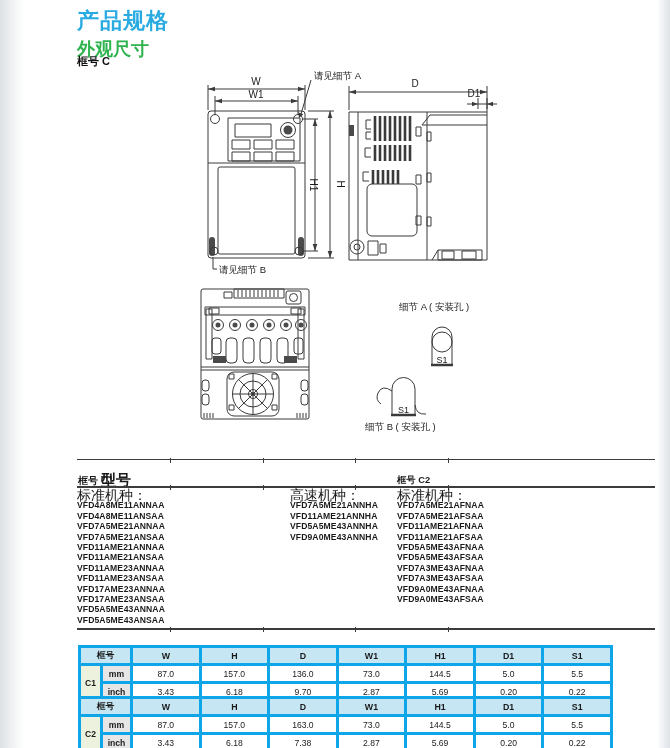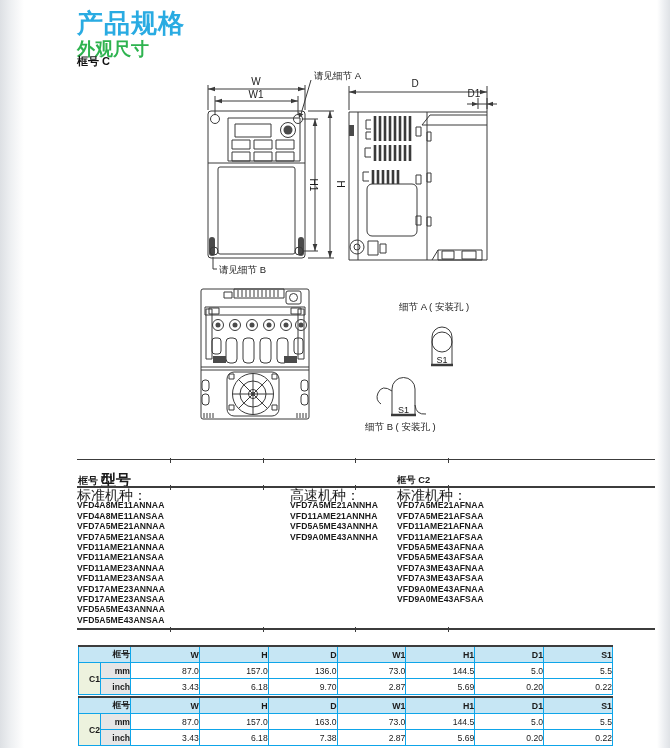--- a/index.html
+++ b/index.html
@@ -5,21 +5,21 @@
   html,body{margin:0;padding:0;}
   body{width:670px;height:748px;overflow:hidden;background:#fff;
        font-family:"Liberation Sans","DejaVu Sans",sans-serif;color:#1a1a1a;}
   .screen{position:relative;width:670px;height:748px;background:#fff;}
   .edge-left{position:absolute;left:0;top:0;width:24px;height:748px;
      background:linear-gradient(90deg,#dde0e4 0%,#eef0f2 45%,#ffffff 100%);}
   .edge-right{position:absolute;left:657px;top:0;width:13px;height:748px;
      background:linear-gradient(90deg,#ffffff 0%,#eceef1 55%,#dfe2e6 100%);}
   .page{position:absolute;left:24px;top:0;width:633px;height:748px;background:#fff;}
 
-  .title{position:absolute;left:53px;top:6px;font-size:26px;font-weight:bold;
+  .title{position:absolute;left:53px;top:6px;font-size:22px;font-weight:bold;
      color:var(--title-blue,#29ABE2);letter-spacing:1px;}
   .subtitle{position:absolute;left:53px;top:37px;font-size:18px;font-weight:bold;
      color:var(--subtitle-green,#2EB34F);}
   .frame-label{position:absolute;left:53px;top:54px;font-size:11px;font-weight:bold;color:#111;}
 
   .drawings{position:absolute;left:53px;top:68px;}
   svg{display:block;}
   svg *{vector-effect:non-scaling-stroke;}
   .ln{stroke:var(--drawing-stroke,#3a3a3a);fill:none;stroke-width:1;}
   .lnthick{stroke:var(--drawing-stroke,#3a3a3a);fill:none;stroke-width:2.5;}
@@ -40,21 +40,21 @@
   .mt-title{position:absolute;left:1px;top:12px;font-weight:bold;font-size:15px;padding-left:23px;}
   .mt-frame1{position:absolute;left:1px;top:15px;font-weight:bold;font-size:10px;}
   .mt-frame2{position:absolute;left:320px;top:15px;font-weight:bold;font-size:9.3px;}
   .mcol{position:absolute;top:31px;line-height:10.4px;}
   .mlabel{height:10.4px;font-size:14px;}
   .mitem{height:10.4px;white-space:nowrap;letter-spacing:0.1px;font-weight:bold;}
 
   .dim-table{position:absolute;left:54px;border-collapse:collapse;table-layout:fixed;width:535px;
      font-size:8.6px;border-top:2px solid #3c3c3c;}
   .dim-table.last{border-bottom:1.6px solid #6a6a6a;}
-  .dim-table td,.dim-table th{border:1px solid #0ea5e9;text-align:right;padding:0;height:15px;
+  .dim-table td,.dim-table th{border:3px solid #0ea5e9;text-align:center;padding:0;height:15px;
      overflow:hidden;white-space:nowrap;}
   .dim-table th{background:var(--table-header-blue,#C6E6F4);font-weight:bold;font-size:8.8px;}
   .dim-table td.fc{background:var(--frame-cell-green,#EDF2DE);font-weight:bold;}
   .dim-table td.uc{background:var(--unit-cell-gray,#E6E6E6);font-weight:bold;}
   .t1{top:645px;} .t2{top:696px;}
 </style>
 </head>
 <body>
 
 <div class="screen">

